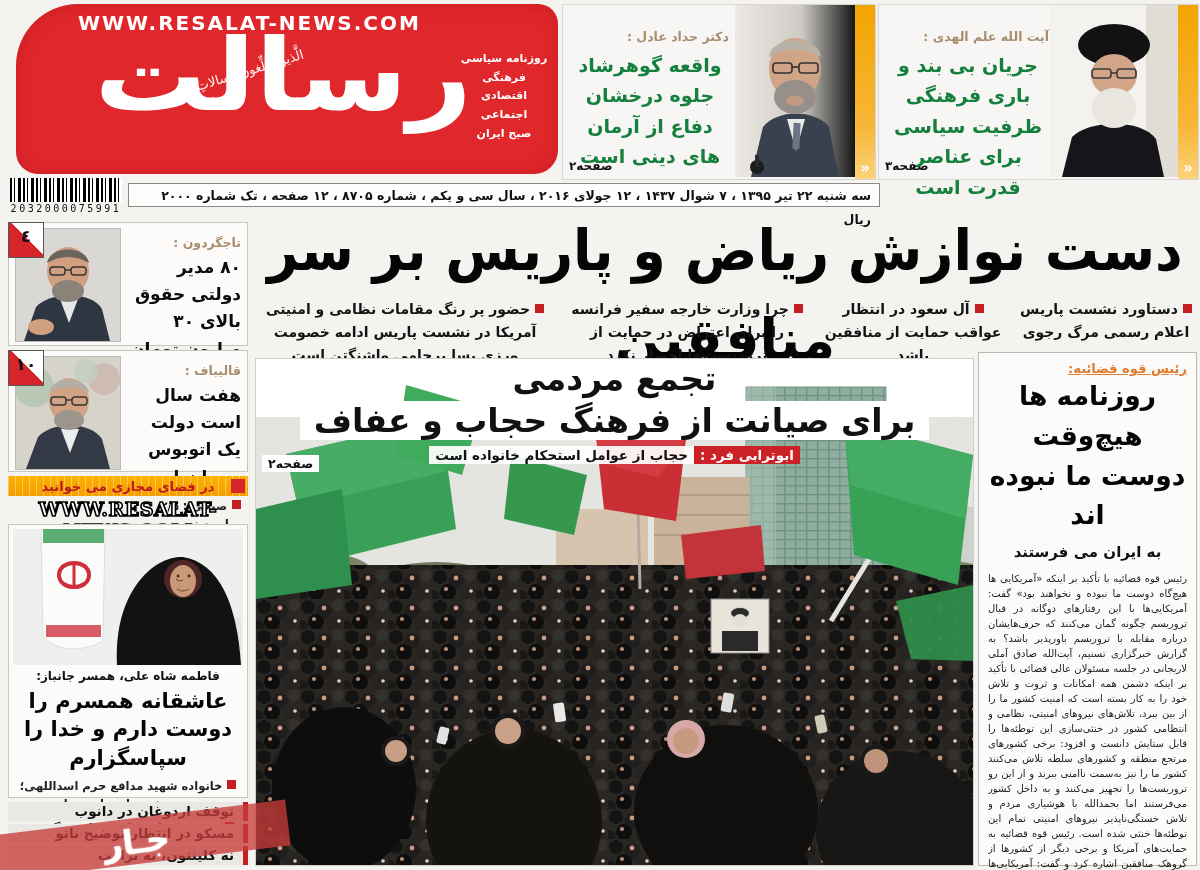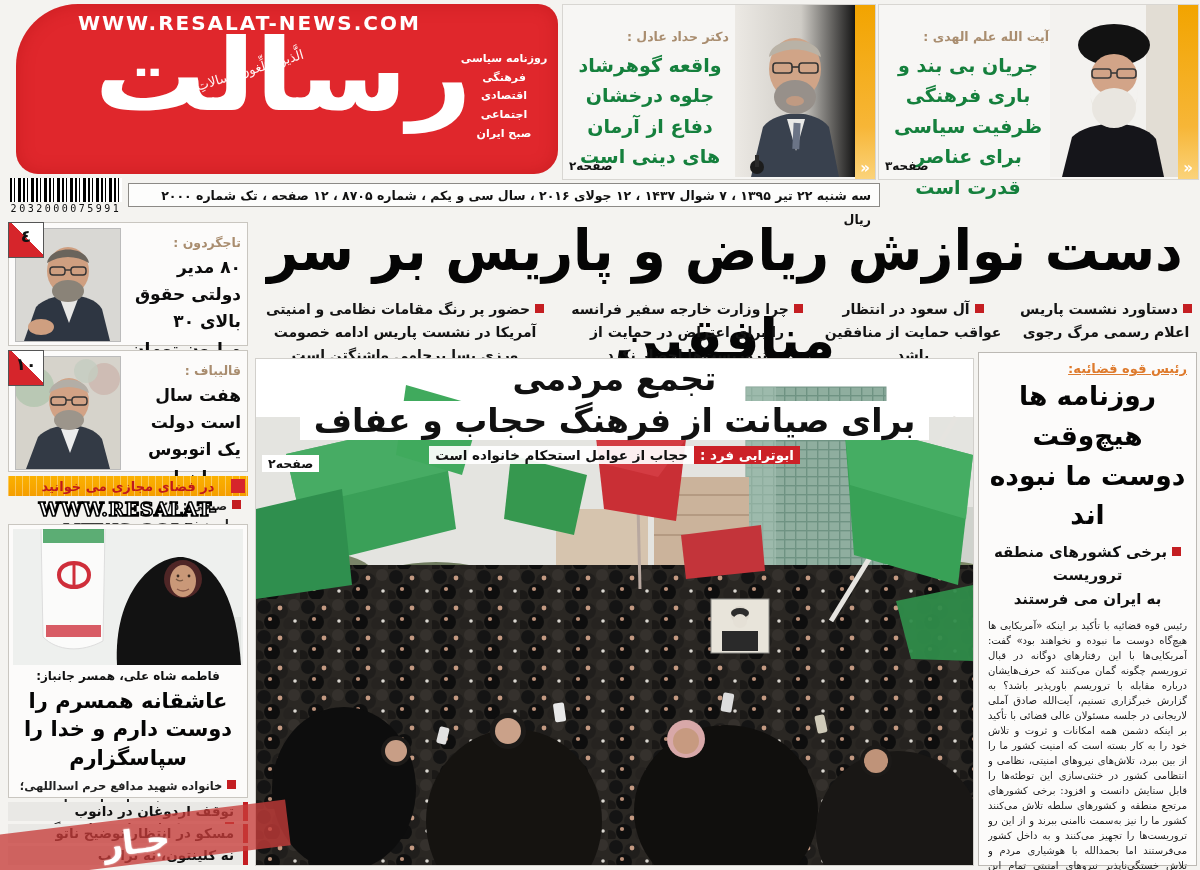--- a/index.html
+++ b/index.html
@@ -362,20 +362,19 @@
     <div class="abs c-pref rtl">صفحه۲</div>
   </div>
 
   <div class="abs rart rtl">
     <div class="rkick">رئیس قوه قضائیه:</div>
     <div class="rhl">
       <div>روزنامه ها هیچ‌وقت</div>
       <div>دوست ما نبوده اند</div>
     </div>
     <div class="rsub">
-      <div><span class="sq"></span><span>برخی کشورهای منطقه تروریست</span></div>
       <div>به ایران می فرستند</div>
     </div>
     <div class="rbody">رئیس قوه قضائیه با تأکید بر اینکه «آمریکایی ها هیچ‌گاه دوست ما نبوده و نخواهند بود» گفت: آمریکایی‌ها با این رفتارهای دوگانه در قبال تروریسم چگونه گمان می‌کنند که حرف‌هایشان درباره مقابله با تروریسم باورپذیر باشد؟ به گزارش خبرگزاری تسنیم، آیت‌الله صادق آملی لاریجانی در جلسه مسئولان عالی قضائی با تأکید بر اینکه دشمن همه امکانات و ثروت و تلاش خود را به کار بسته است که امنیت کشور ما را از بین ببرد، تلاش‌های نیروهای امنیتی، نظامی و انتظامی کشور در خنثی‌سازی این توطئه‌ها را قابل ستایش دانست و افزود: برخی کشورهای مرتجع منطقه و کشورهای سلطه تلاش می‌کنند کشور ما را نیز به‌سمت ناامنی ببرند و از این رو تروریست‌ها را تجهیز می‌کنند و به داخل کشور می‌فرستند اما بحمدالله با هوشیاری مردم و تلاش خستگی‌ناپذیر نیروهای امنیتی تمام این توطئه‌ها خنثی شده است. رئیس قوه قضائیه به حمایت‌های آمریکا و برخی دیگر از کشورها از گروهک منافقین اشاره کرد و گفت: آمریکایی‌ها با این رفتارهای دوگانه در قبال تروریسم چگونه گمان می‌کنند که حرف‌هایشان درباره مقابله با تروریسم باورپذیر باشد؟ آملی لاریجانی با ابراز اینکه متأسفانه منافقان مدت مدیدی است مورد حمایت آمریکا و برخی کشورهای اروپایی هستند، گفت: برحسب برخی گزارش‌ها منافقین در کشور ما حدود ۱۷ هزار نفر را ترور کرده‌اند با این حال فرانسوی‌ها به آنان اجازه برگزاری جلسات زیر چتر حمایتی خود را می‌دهند و آمریکایی‌ها نیز در این جلسات شرکت می‌کنند و در عین حال به عراقی‌ها نیز می‌گویند که «حفظ این گروه برای ما خیلی اهمیت دارد».</div>
 
   </div>
 
 </div>
 
 </body></html>

